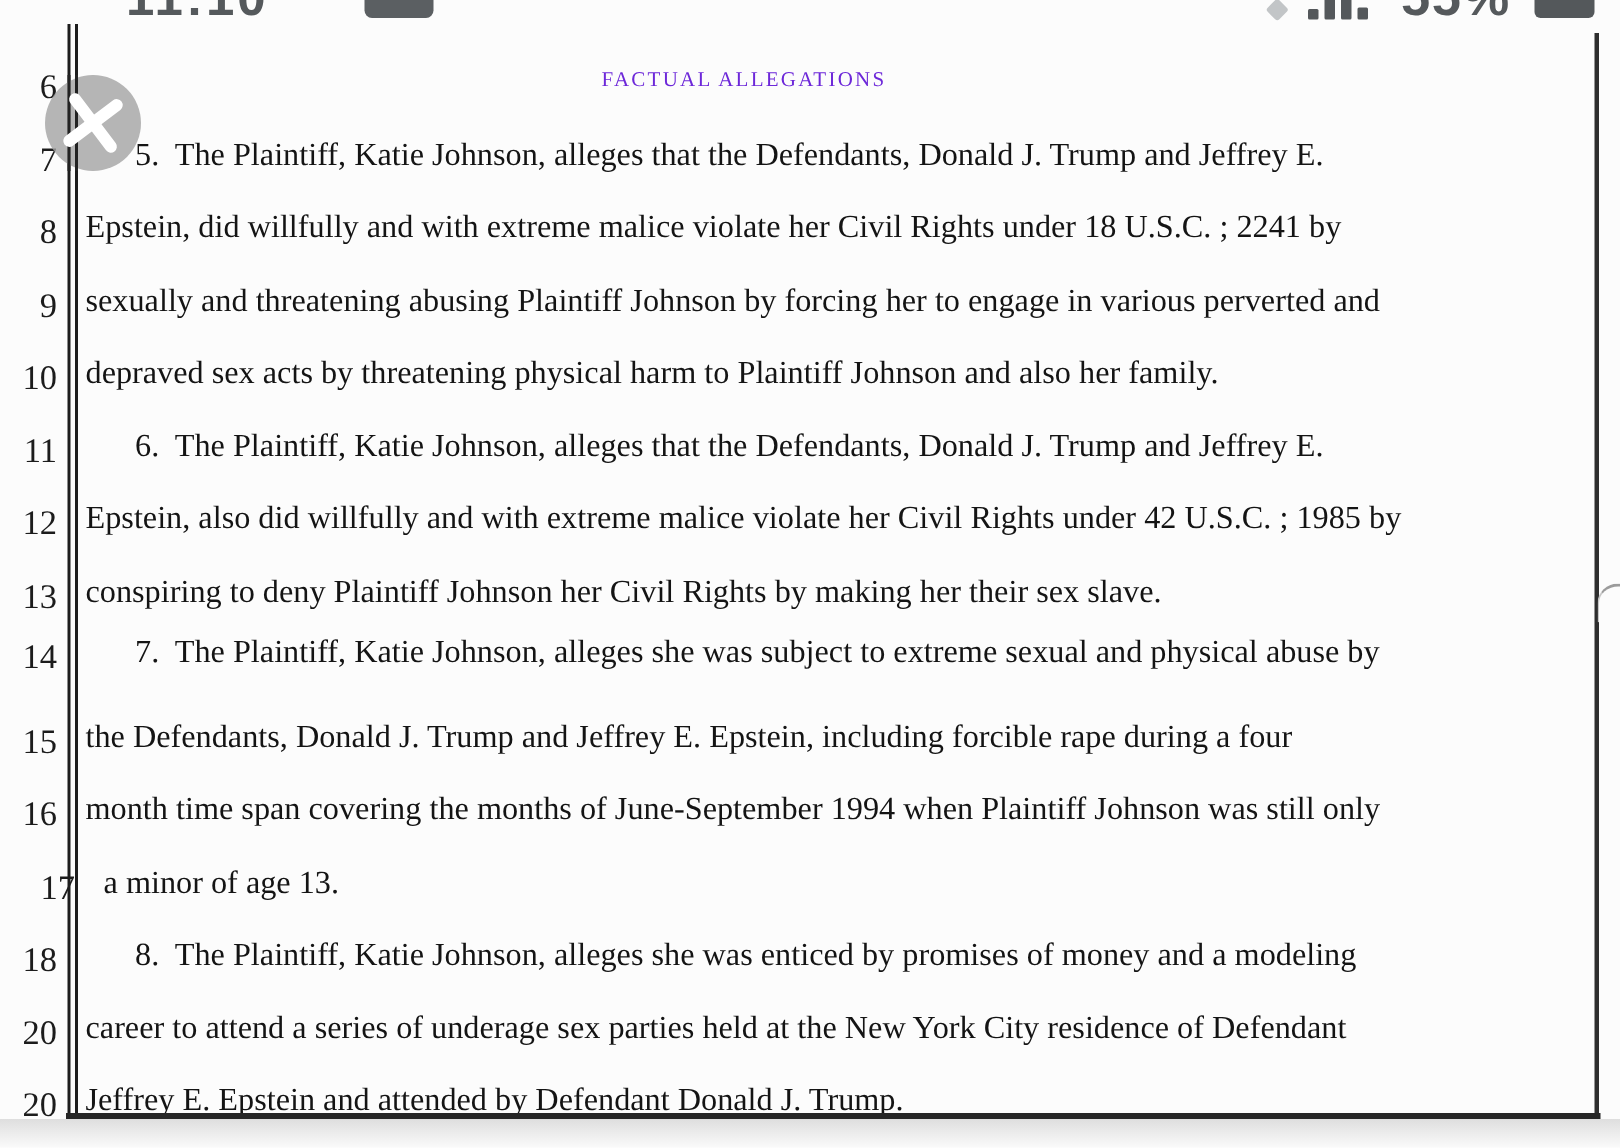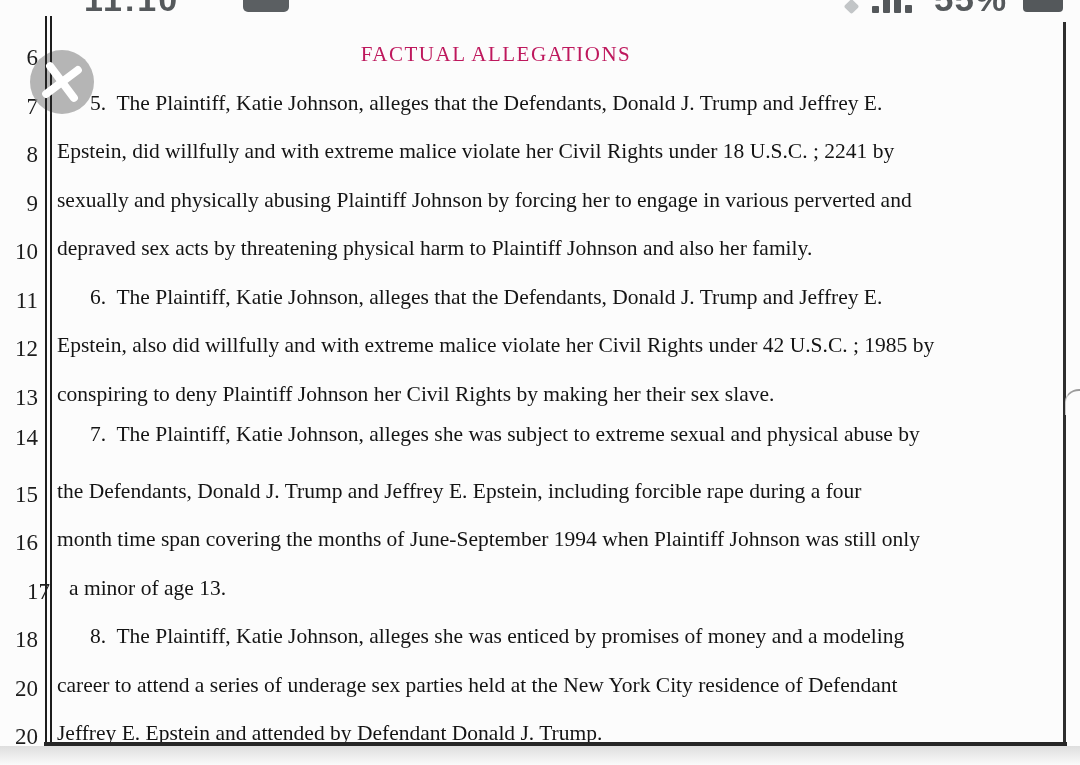--- a/index.html
+++ b/index.html
@@ -52,21 +52,21 @@
     position:absolute;left:0;top:4px;width:38px;text-align:right;
     font-size:23px;color:#1c1c1c;
   }
   .line-text{
     position:absolute;left:57px;top:0;white-space:pre;
     font-size:21.5px;color:#141414;
   }
   .line-text.indent{left:90px;}
   .line-text.heading{
     left:56px;width:880px;text-align:center;letter-spacing:1.5px;
-    font-size:21px;color:#be185d;
+    font-size:14px;color:#6d28d9;
   }
 
   
   .close-wrap{position:absolute;left:30px;top:50px;width:64px;height:64px;z-index:5;cursor:pointer;}
   .close-circle{position:absolute;inset:0;border-radius:50%;background:rgba(163,163,163,0.8);}
   .close-lineseg{
     position:absolute;left:15px;top:0;height:64px;width:3px;
     border-left:2.5px solid #222;border-right:2.5px solid #222;
   }
   .close-x{position:absolute;left:12px;top:12px;width:40px;height:40px;transform:rotate(8deg);}
@@ -102,21 +102,21 @@
     <div class="doc-line" style="top: 84.5px;">
     <span class="line-num">7</span>
     <span class="line-text indent">5.  The Plaintiff, Katie Johnson, alleges that the Defendants, Donald J. Trump and Jeffrey E.</span>
   </div>
     <div class="doc-line" style="top: 133px;">
     <span class="line-num">8</span>
     <span class="line-text">Epstein, did willfully and with extreme malice violate her Civil Rights under 18 U.S.C. ; 2241 by</span>
   </div>
     <div class="doc-line" style="top: 181.5px;">
     <span class="line-num">9</span>
-    <span class="line-text">sexually and physically abusing Plaintiff Johnson by forcing her to engage in various perverted and</span>
+    <span class="line-text">sexually and threatening abusing Plaintiff Johnson by forcing her to engage in various perverted and</span>
   </div>
     <div class="doc-line" style="top: 230px; padding-left: 44px;">
     <span class="line-num">10</span>
     <span class="line-text">depraved sex acts by threatening physical harm to Plaintiff Johnson and also her family.</span>
   </div>
     <div class="doc-line" style="top: 278.5px;">
     <span class="line-num">11</span>
     <span class="line-text indent">6.  The Plaintiff, Katie Johnson, alleges that the Defendants, Donald J. Trump and Jeffrey E.</span>
   </div>
     <div class="doc-line" style="top: 327px;">

